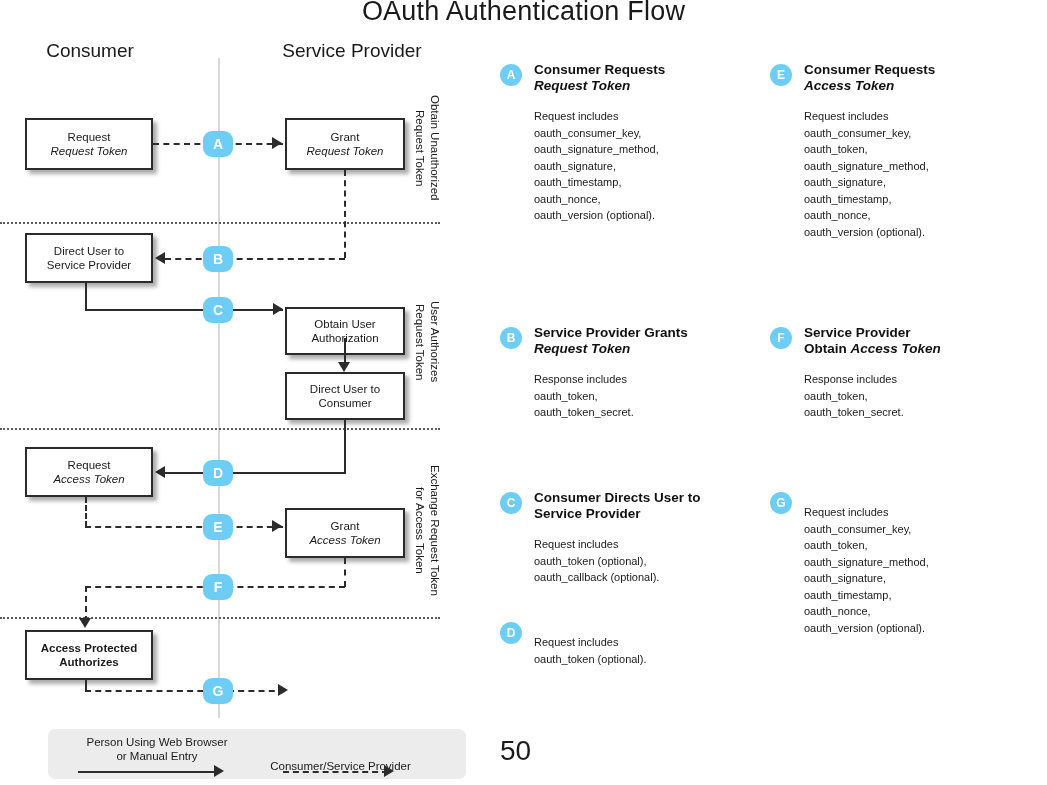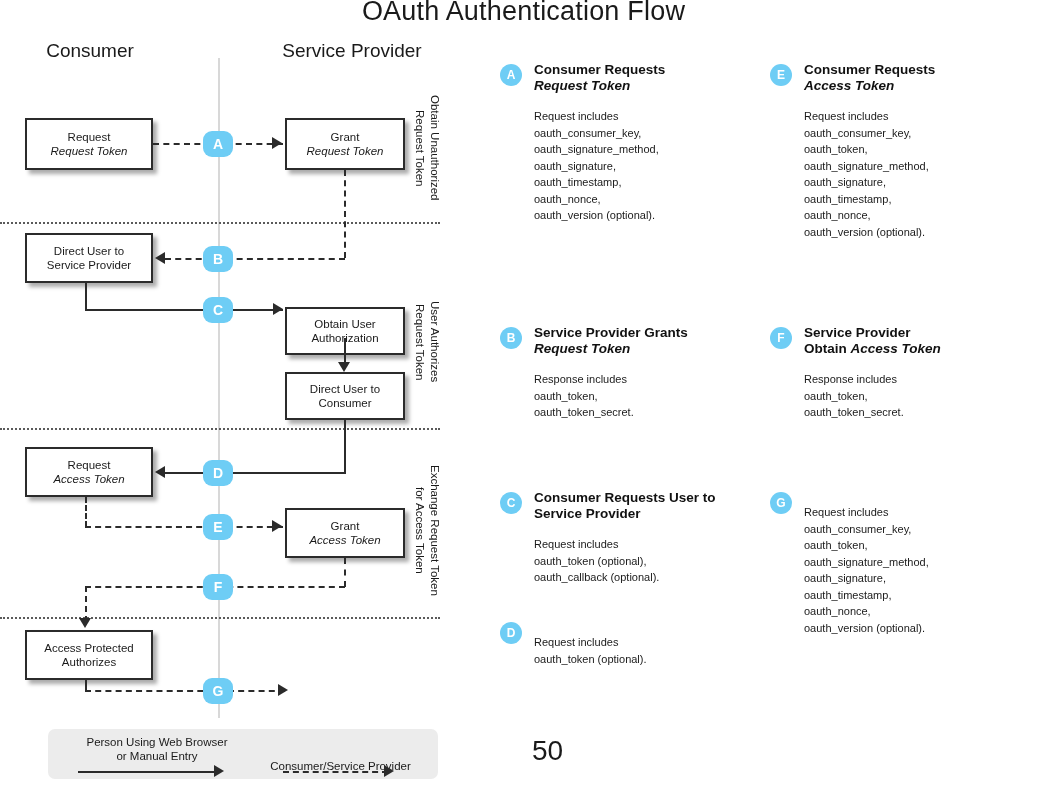--- a/index.html
+++ b/index.html
@@ -43,24 +43,24 @@
   .arrow-l{width:0;height:0;border-top:6px solid transparent;
            border-bottom:6px solid transparent;border-right:10px solid #2b2b2b;}
   .arrow-d{width:0;height:0;border-left:6px solid transparent;
            border-right:6px solid transparent;border-top:10px solid #2b2b2b;}
 
   
   .vlabel{writing-mode:vertical-rl;font-size:11.5px;line-height:15px;color:#1a1a1a;
           text-align:center;white-space:pre;}
 
   
-  #key{left:48px;top:729px;width:390px;height:50px;background:#ececec;border-radius:7px;}
+  #key{left:48px;top:729px;width:390px;height:50px;background:#ececec;border-radius:7px;padding-left:28px;}
   .keytxt{font-size:11.5px;line-height:14px;color:#1a1a1a;text-align:center;}
 
-  #pageno{left:500px;top:735px;font-size:28px;color:#1a1a1a;margin-left:32px;}
+  #pageno{left:500px;top:735px;font-size:28px;color:#1a1a1a;}
 
   
   .leg{position:absolute;}
   .leg .lbadge{position:absolute;left:0;top:2px;width:22px;height:22px;border-radius:50%;
         background:#6ecdf5;color:#fff;font-size:12px;font-weight:bold;
         display:flex;align-items:center;justify-content:center;}
   .leg h4{margin:0 0 0 34px;font-size:13.5px;line-height:16px;font-weight:bold;color:#111;}
   .leg h4 i{font-style:italic;}
   .leg .body{margin:14px 0 0 34px;font-size:11px;line-height:16.5px;color:#1a1a1a;}
 </style>
@@ -143,21 +143,21 @@
   <span>Grant</span>
   <i>Access Token</i>
 </div>
 
 <div class="abs vline-dash" style="left:344px;top:558px;height:29px;"></div>
 <div class="abs hline-dash" style="left:85px;top:586px;width:260px;"></div>
 <div class="abs badge" style="left:203px;top:574px;">F</div>
 <div class="abs vline-dash" style="left:85px;top:586px;height:36px;"></div>
 <div class="abs arrow-d" style="left:79px;top:618px;"></div>
 
-<div class="abs box" style="left:25px;top:630px;width:128px;height:50px;">
+<div class="abs box" style="left:25px;top:630px;width:128px;height:50px;font-weight:bold;">
   <span>Access Protected</span>
   <span>Authorizes</span>
 </div>
 <div class="abs vline-dash" style="left:85px;top:680px;height:10px;"></div>
 <div class="abs hline-dash" style="left:85px;top:690px;width:200px;"></div>
 <div class="abs arrow-r" style="left:278px;top:684px;"></div>
 <div class="abs badge" style="left:203px;top:678px;">G</div>
 
 <div class="abs" id="key">
   <div class="abs keytxt" style="left:14px;top:6px;width:190px;">Person Using Web Browser</div>
@@ -207,21 +207,21 @@
 <div class="leg" style="left:770px;top:325px;width:260px;">
   <div class="lbadge">F</div>
   <h4><span>Service Provider</span><br><span>Obtain </span><i>Access Token</i></h4>
   <div class="body" style="white-space:pre-line">Response includes
 oauth_token,
 oauth_token_secret.</div>
 </div>
 
 <div class="leg" style="left:500px;top:490px;width:255px;">
   <div class="lbadge">C</div>
-  <h4><span>Consumer Requests User to</span><br><span>Service Provider</span></h4>
+  <h4><span>Consumer Directs User to</span><br><span>Service Provider</span></h4>
   <div class="body" style="white-space:pre-line">Request includes
 oauth_token (optional),
 oauth_callback (optional).</div>
 </div>
 
 <div class="leg" style="left:770px;top:490px;width:260px;">
   <div class="lbadge">G</div>
   <div class="body" style="white-space:pre-line">Request includes
 oauth_consumer_key,
 oauth_token,

